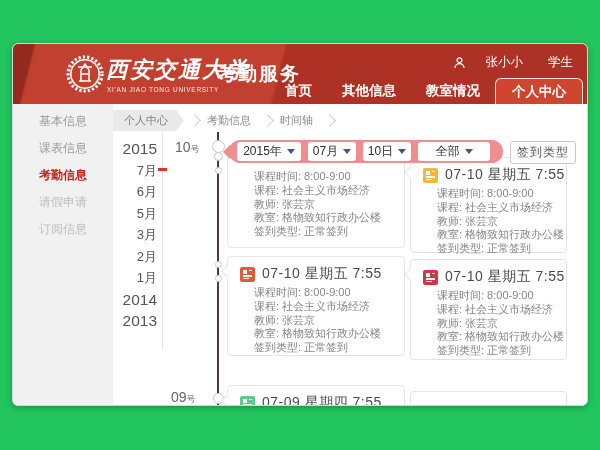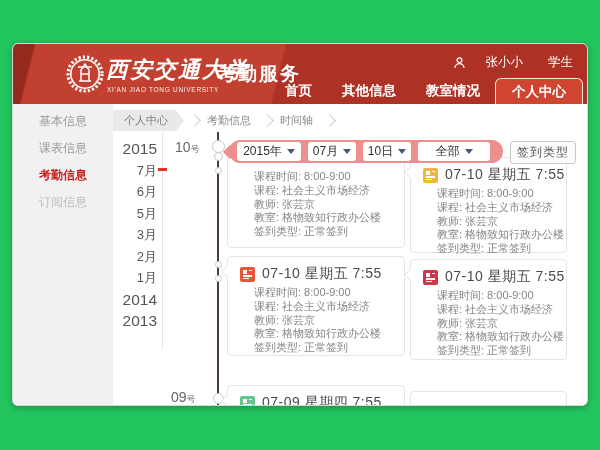--- a/index.html
+++ b/index.html
@@ -125,20 +125,21 @@
           <div class="nav-item">教室情况</div>
           <div class="nav-item active">个人中心</div>
         </div>
     </div>
 
     <div id="sidebar">
       <div id="sidebar-inner">
           <div class="side-item">基本信息</div>
           <div class="side-item">课表信息</div>
           <div class="side-item active">考勤信息</div>
+          <div class="side-item muted">请假申请</div>
           <div class="side-item muted">订阅信息</div>
         </div>
     </div>
 
     <div id="breadcrumb">
         <span class="crumb-tag">个人中心</span>
         <span class="crumb-sep"></span>
         <span class="crumb-text">考勤信息</span>
         <span class="crumb-sep"></span>
         <span class="crumb-text">时间轴</span>

